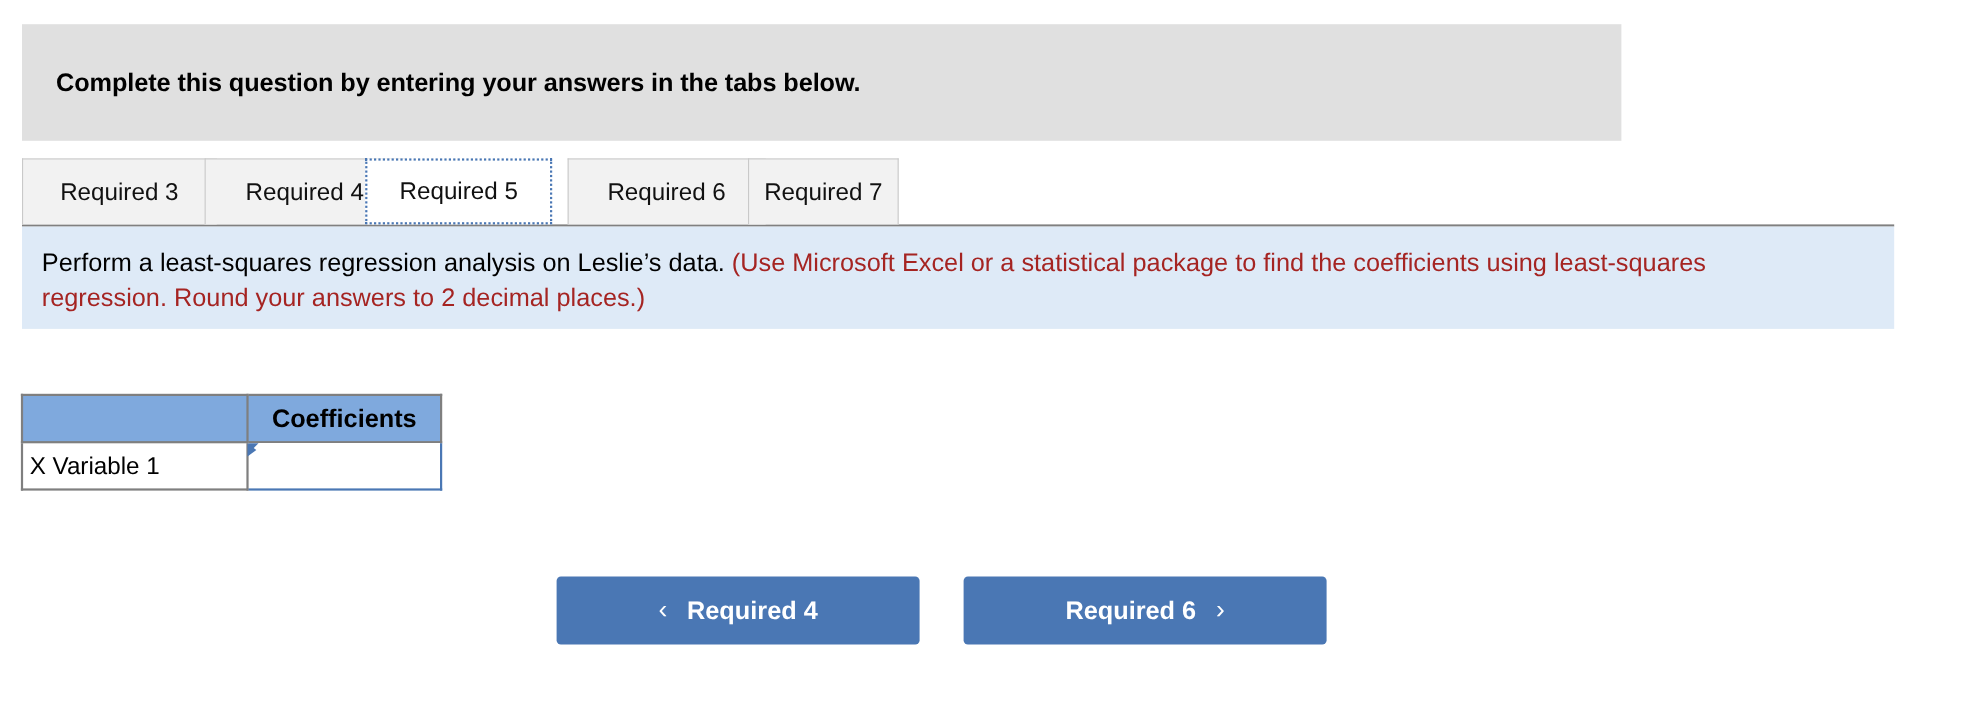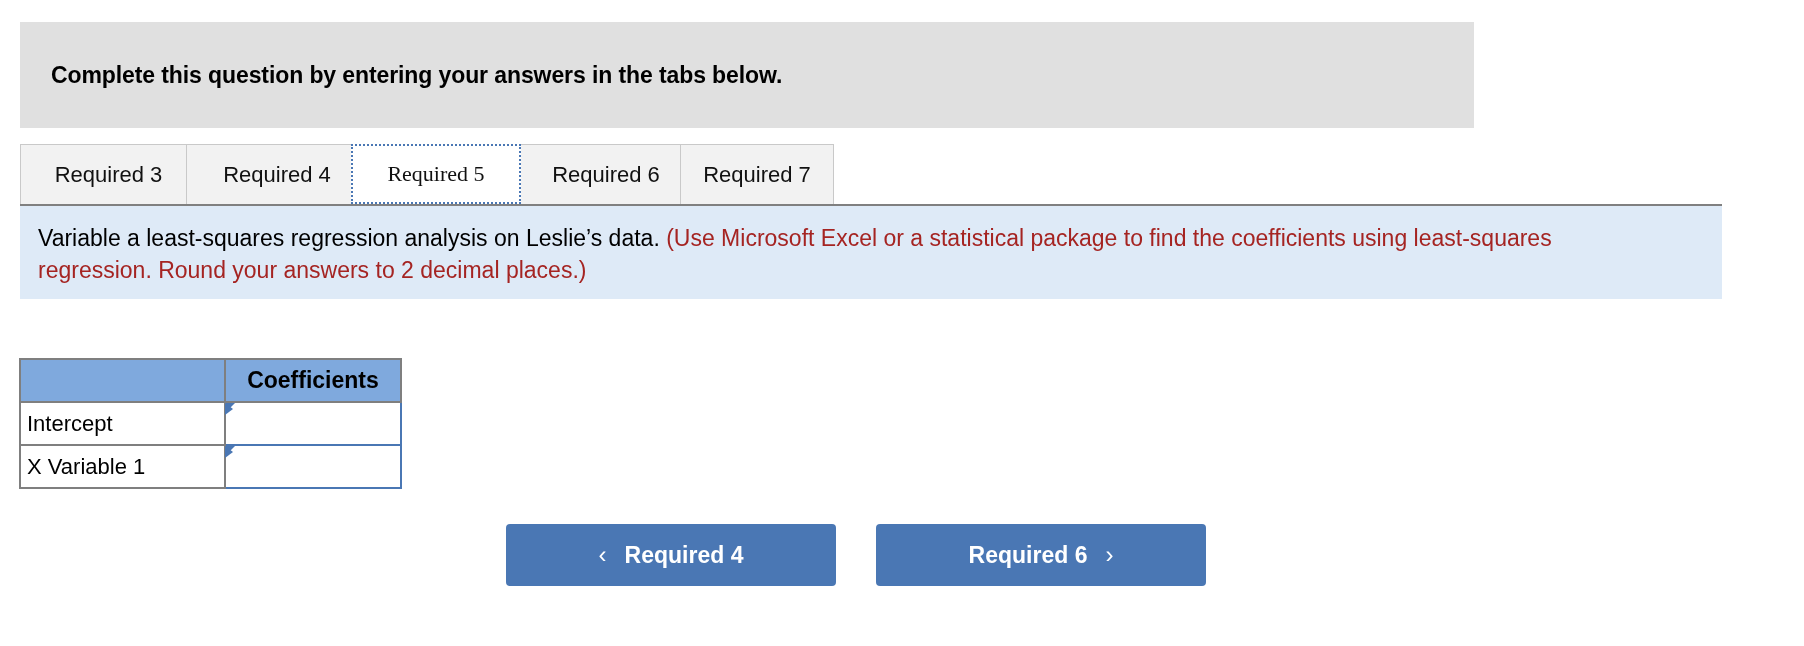--- a/index.html
+++ b/index.html
@@ -219,51 +219,47 @@
 
 <div class="tabstrip">
   <div class="tabstrip-rule"></div>
   <div id="tabs-host">
       <div class="tab" style="left: 0px; width: 177px;">
         <span>Required 3</span>
       </div>
       <div class="tab" style="left: 166px; width: 182px;">
         <span>Required 4</span>
       </div>
-      <div class="tab active" style="left: 331px; width: 170px; font-family: Liberation Serif, serif;">
+      <div class="tab active" style="left: 312px; width: 170px;">
         <span>Required 5</span>
       </div>
       <div class="tab" style="left: 496px; width: 180px;">
         <span>Required 6</span>
       </div>
-      <div class="tab" style="left: 660px; width: 154px;">
+      <div class="tab" style="left: 660px; width: 137px;">
         <span>Required 7</span>
       </div>
     </div>
 </div>
 
 <div class="instruction-panel">
   <div class="instruction-text">
-    <span>Variable a least-squares regression analysis on Leslie’s data. </span><span class="instruction-hint">(Use Microsoft Excel or a statistical package to find the coefficients using least-squares regression. Round your answers to 2 decimal places.)</span>
+    <span>Perform a least-squares regression analysis on Leslie’s data. </span><span class="instruction-hint">(Use Microsoft Excel or a statistical package to find the coefficients using least-squares regression. Round your answers to 2 decimal places.)</span>
   </div>
 </div>
 
 <table class="coef-table">
   <thead>
     <tr>
       <th class="hdr-blank col-label"></th>
       <th class="hdr col-value">Coefficients</th>
     </tr>
   </thead>
   <tbody id="table-body-host">
       <tr>
-        <td class="row-label col-label">Intercept</td>
-        <td class="cell-input col-value"><span class="cell-marker"></span><input type="text" value="" style=""></td>
-      </tr>
-      <tr>
         <td class="row-label col-label">X Variable 1</td>
         <td class="cell-input col-value"><span class="cell-marker"></span><input type="text" value="" style=""></td>
       </tr>
     </tbody>
 </table>
 
 <div class="nav-row">
   <button class="nav-btn nav-prev">
     <span class="chev">‹</span>
     <span>Required 4</span>

